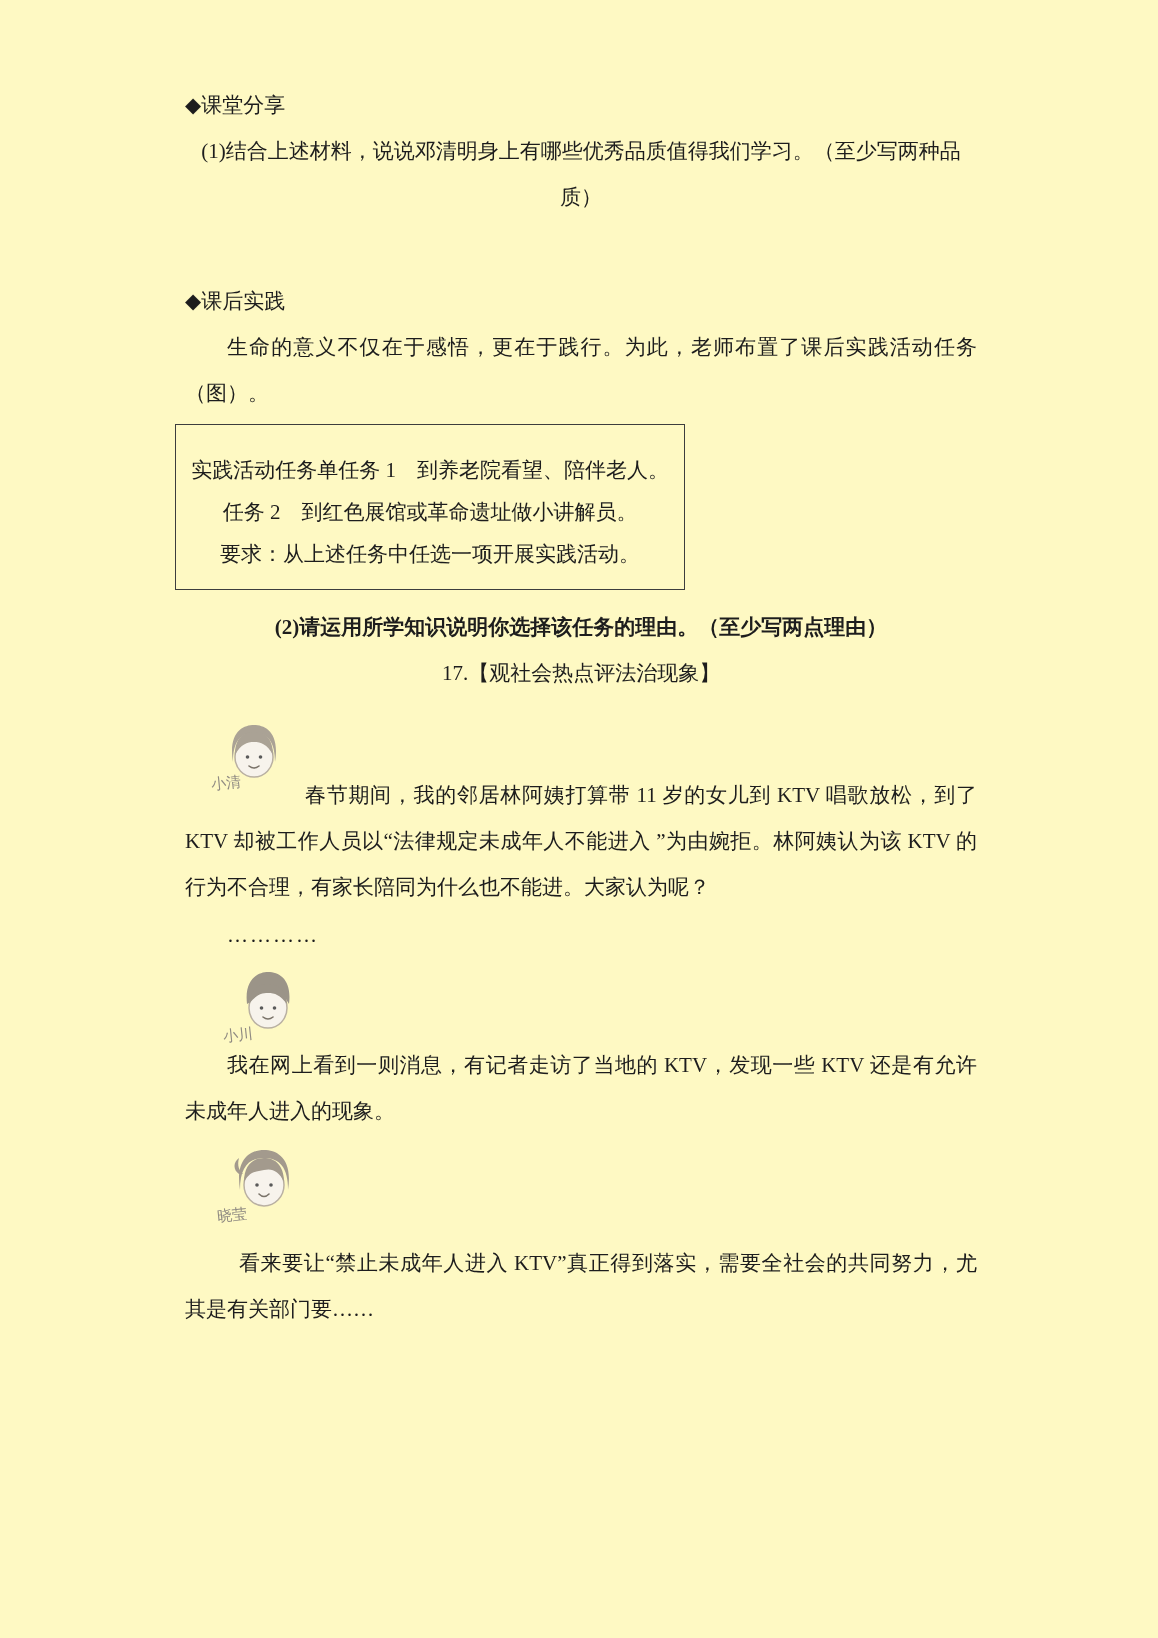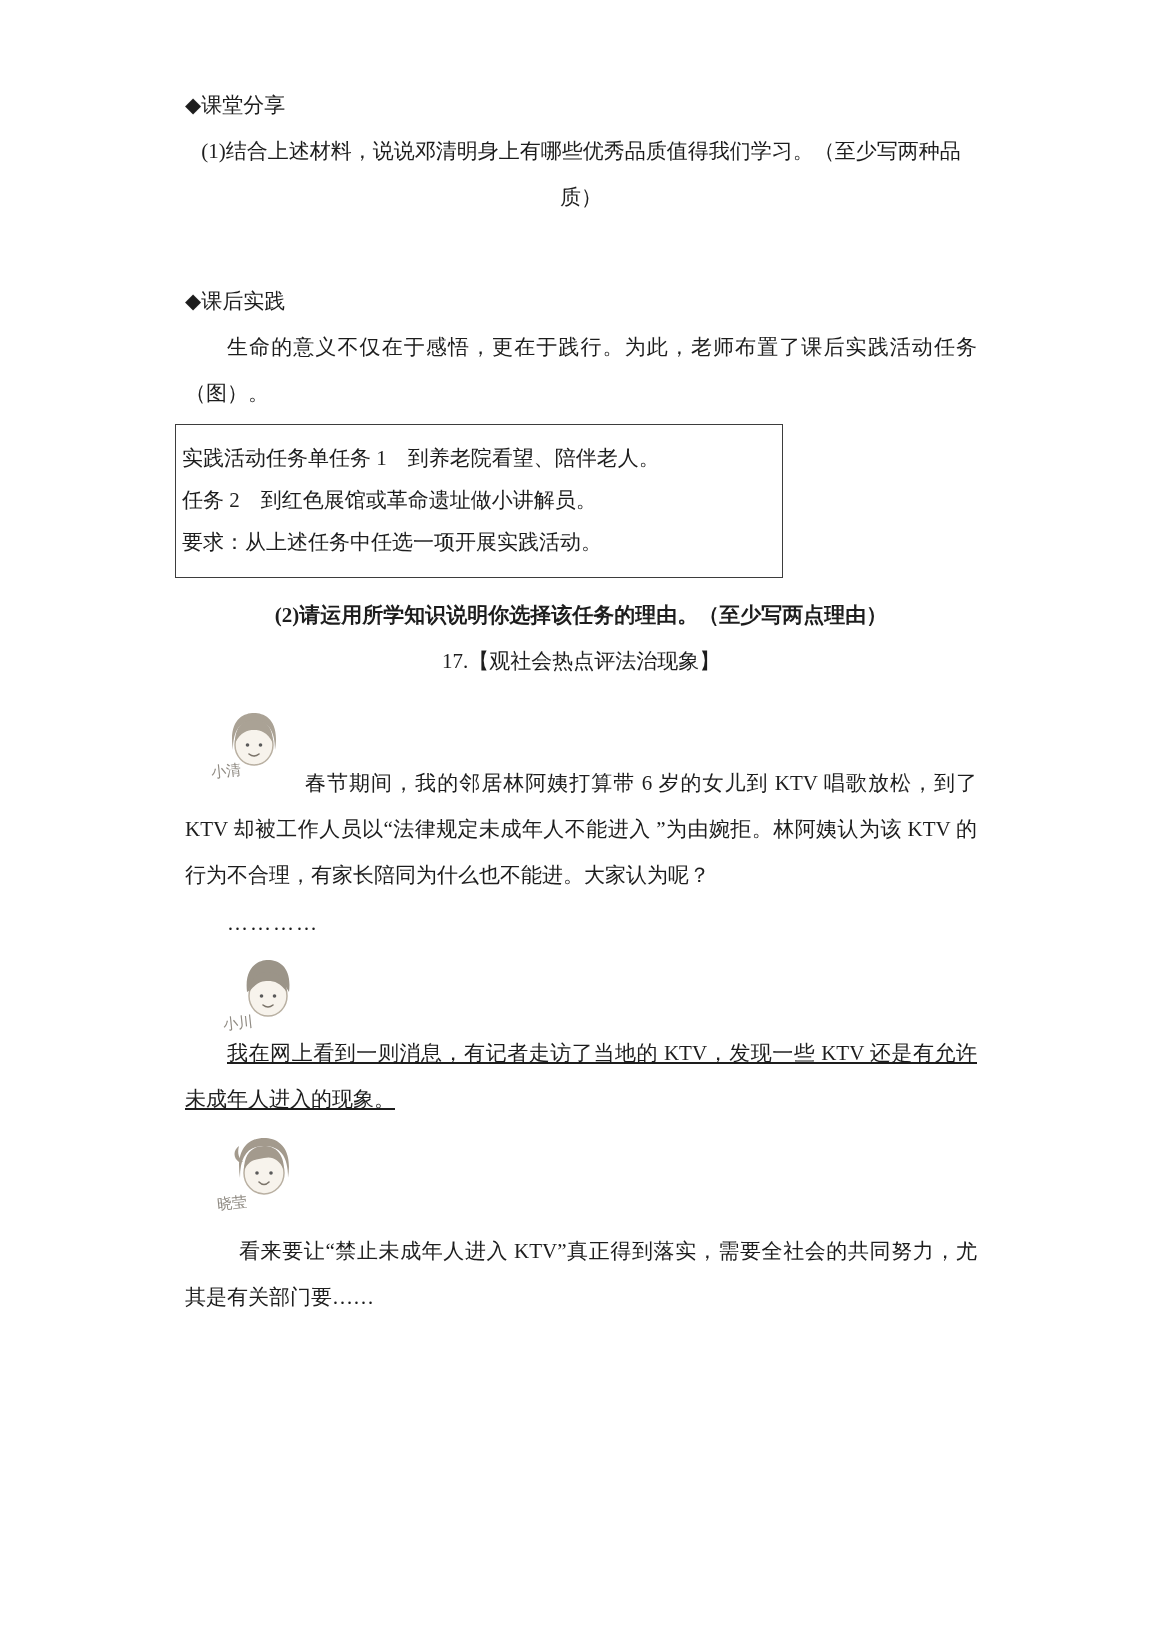--- a/index.html
+++ b/index.html
@@ -1,50 +1,50 @@
 <!DOCTYPE html>
 <html><head>
 <meta charset="utf-8">
 <style>
   * { margin:0; padding:0; box-sizing:border-box; }
   html,body { background:#e9e9e9; }
   .page {
     width:1158px; height:1638px; margin:0 auto; position:relative;
-    background:#ffffff; overflow:hidden;
+    background:#fef9c3; overflow:hidden;
     font-family:"Liberation Serif","DejaVu Serif",serif;
     color:#1d1d1d;
   }
   .content {
     position:absolute; left:185px; top:82px; width:792px;
     font-size:21px; line-height:46px;
   }
   .sec-heading { font-size:21px; font-weight:normal; line-height:46px; }
   .para { text-align:justify; }
   .indent { text-indent:42px; }
   .q-line { text-align:center; }
   .gap-top { margin-top:58px; }
 
   .task-box {
     border:1.5px solid #3d3d3d;
-    width:608px;
+    width:510px;
     margin:8px 0 6px -10px;
-    padding:12px 6px 14px;
-    text-align:left;
+    padding:24px 6px 14px;
+    text-align:center;
     line-height:42px;
   }
   .task-line { white-space:nowrap; }
 
   .q2 { margin-top:14px;font-weight:bold; }
 
   .speaker { position:relative; }
   .speaker-1 { margin-top:24px; padding-top:52px; }
   .speaker-2 { margin-top:10px; padding-top:74px; }
   .speaker-3 { margin-top:10px; padding-top:96px; }
   .sp1 { text-indent:120px; }
-  .sp2 { text-indent:42px;text-decoration:underline; }
+  .sp2 { text-indent:42px; }
   .sp3 { text-indent:54px; }
 
   .avatar { position:absolute; top:0; }
   .av1 { left:36px; width:66px; height:66px; }
   .av2 { left:48px; width:70px; height:70px; }
   .av3 { left:42px; width:74px; height:74px; }
   .avatar svg { display:block; width:100%; height:100%; }
   .av-label {
     position:absolute; left:-10px; bottom:-4px;
     font-size:15px; line-height:15px; color:#8f8a82;
@@ -84,21 +84,21 @@
         <svg viewBox="0 0 66 66" aria-hidden="true">
           <path d="M12 42 C7 12 22 5 33 5 C44 5 59 12 54 42 C54 22 47 13 33 13 C19 13 12 22 12 42 Z" fill="#aaa295"></path>
           <ellipse cx="33" cy="37" rx="19" ry="20" fill="#f7f3ec" stroke="#b9b0a2" stroke-width="1.5"></ellipse>
           <path d="M14 35 C14 18 22 12 33 12 C44 12 52 18 52 35 C46 24 40 22 33 22 C26 22 20 24 14 35 Z" fill="#aaa295"></path>
           <circle cx="26.5" cy="37" r="1.8" fill="#5a5a5a"></circle>
           <circle cx="39.5" cy="37" r="1.8" fill="#5a5a5a"></circle>
           <path d="M28 46 Q33 50 38 46" stroke="#7a7369" stroke-width="1.6" fill="none" stroke-linecap="round"></path>
         </svg>
         <span class="av-label">小清</span>
       </div>
-      <p class="para speech sp1">春节期间，我的邻居林阿姨打算带 6 岁的女儿到 KTV 唱歌放松，到了 KTV 却被工作人员以“法律规定未成年人不能进入 ”为由婉拒。林阿姨认为该 KTV 的行为不合理，有家长陪同为什么也不能进。大家认为呢？</p>
+      <p class="para speech sp1">春节期间，我的邻居林阿姨打算带 11 岁的女儿到 KTV 唱歌放松，到了 KTV 却被工作人员以“法律规定未成年人不能进入 ”为由婉拒。林阿姨认为该 KTV 的行为不合理，有家长陪同为什么也不能进。大家认为呢？</p>
     </div>
 
     <p class="para indent dots">…………</p>
 
     <div class="speaker speaker-2">
       <div class="avatar av2">
         <svg viewBox="0 0 70 70" aria-hidden="true">
           <path d="M14 36 C11 10 26 4 35 4 C47 4 59 12 56 36 L51 28 L46 33 L40 26 L32 31 L25 25 L19 33 Z" fill="#9b9488"></path>
           <ellipse cx="35" cy="40" rx="19" ry="20" fill="#f7f3ec" stroke="#b9b0a2" stroke-width="1.5"></ellipse>
           <path d="M16 36 C17 22 25 16 35 16 C45 16 53 22 54 36 C47 27 42 25 35 25 C28 25 23 27 16 36 Z" fill="#9b9488"></path>

